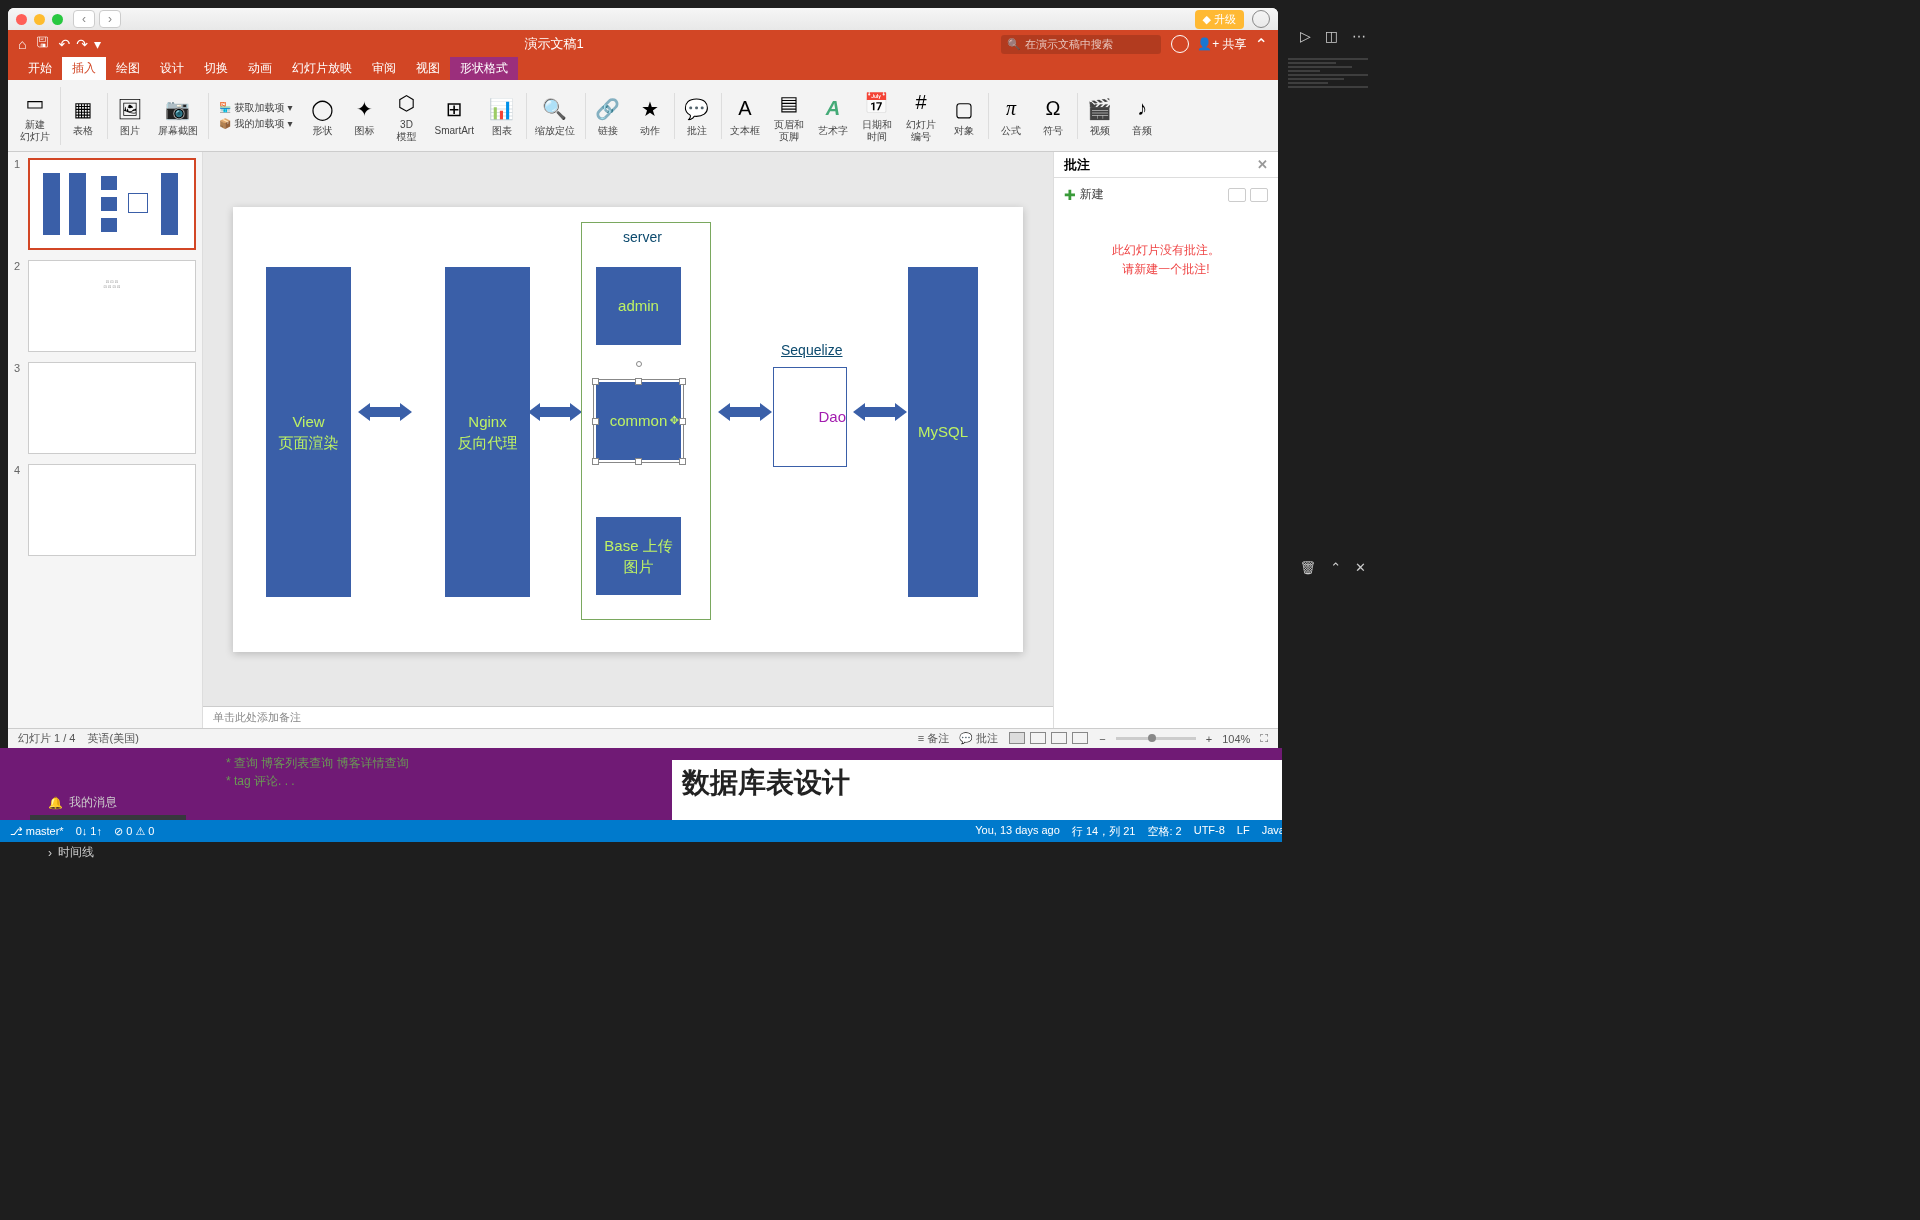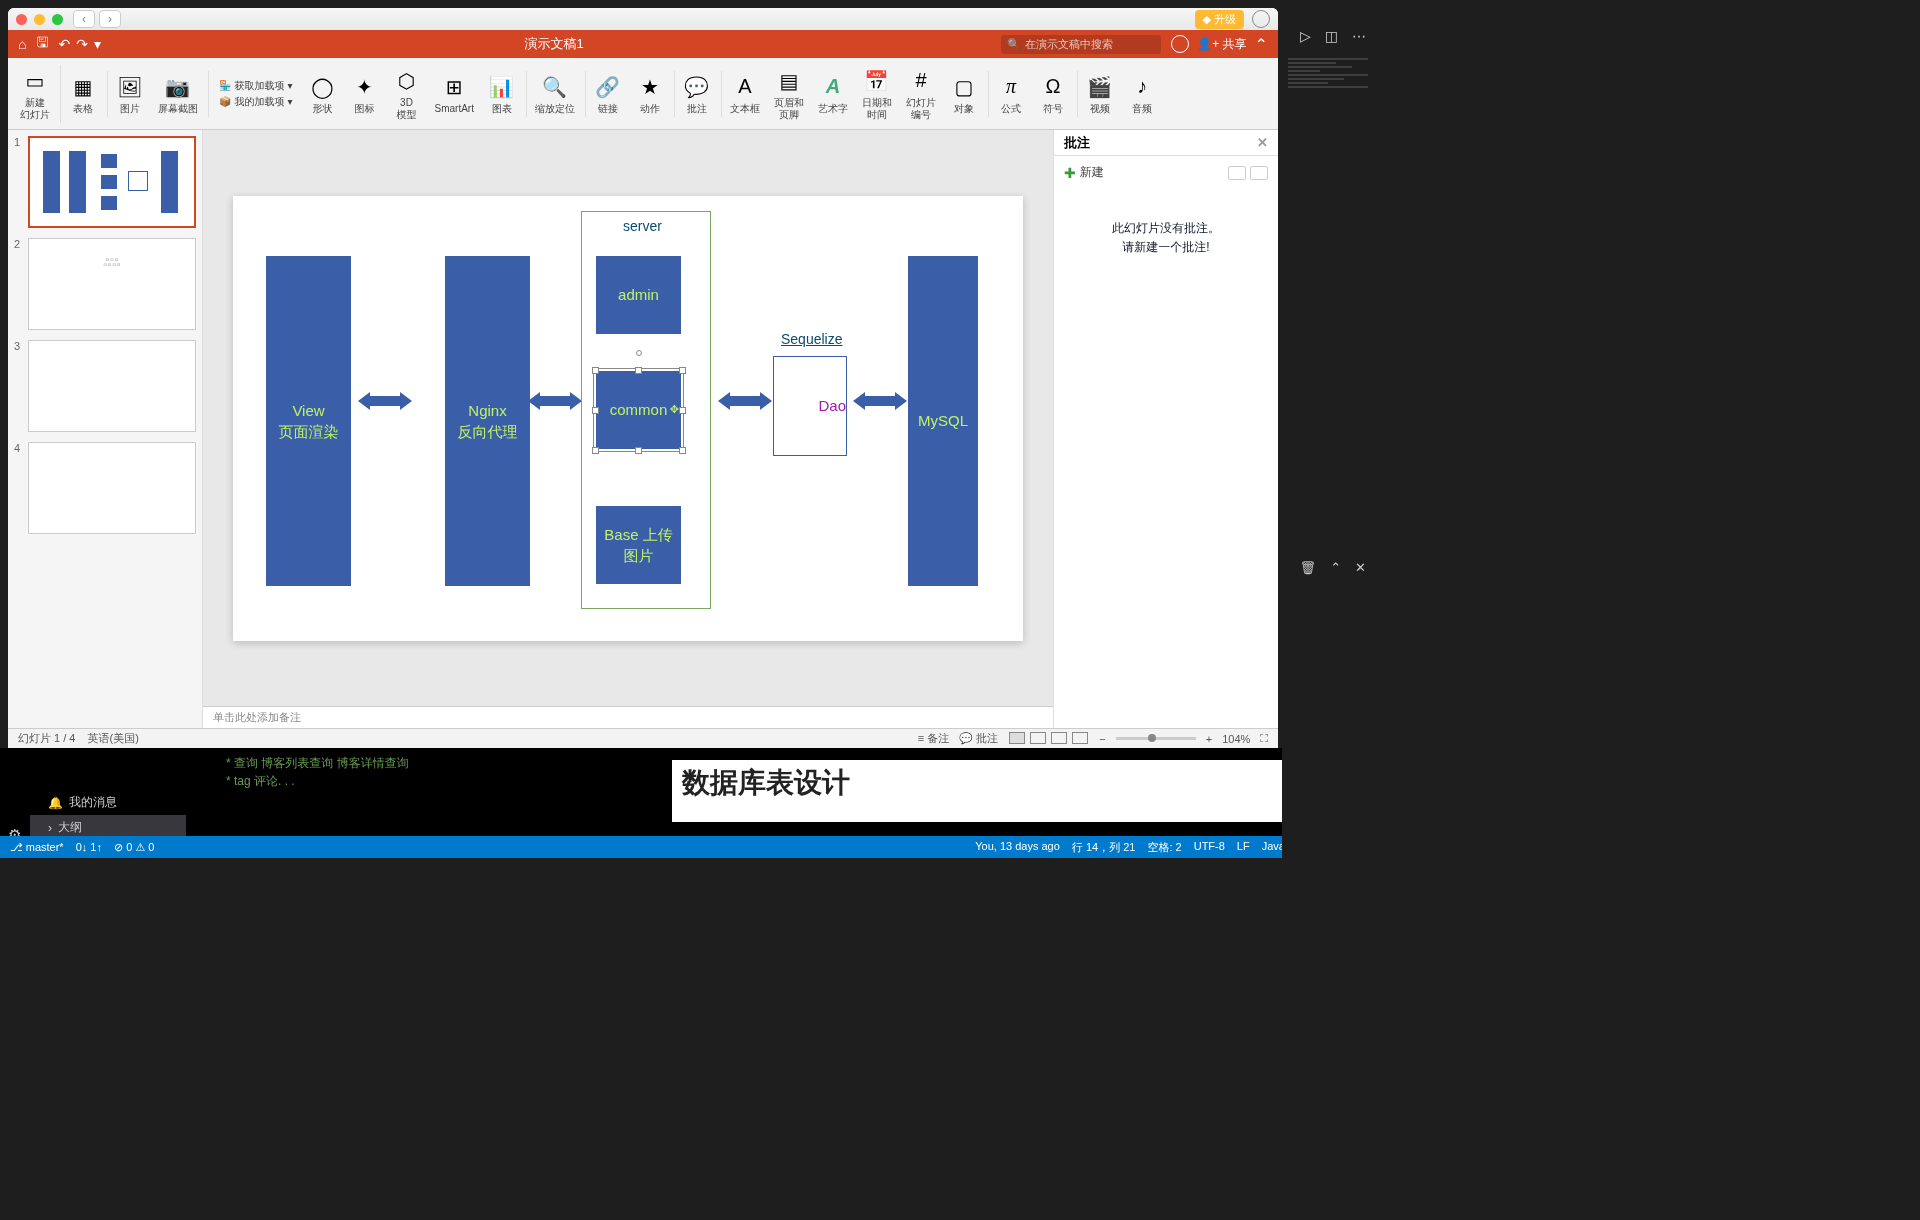--- a/index.html
+++ b/index.html
@@ -73,31 +73,31 @@
 .notes-area { height: 22px; background: #fff; border-top: 1px solid #ccc; padding: 3px 10px; font-size: 11px; color: #888; }
 
 
 .comments-panel { width: 225px; background: #fff; border-left: 1px solid #ddd; display: flex; flex-direction: column; }
 .comments-header { height: 26px; border-bottom: 1px solid #ddd; display: flex; align-items: center; padding: 0 10px; font-size: 13px; font-weight: bold; }
 .comments-header .close { margin-left: auto; color: #999; cursor: pointer; }
 .comments-new { padding: 8px 10px; display: flex; align-items: center; font-size: 12px; color: #444; }
 .comments-new .plus { color: #3a9b3a; font-size: 14px; margin-right: 4px; }
 .comments-nav { margin-left: auto; display: flex; gap: 4px; }
 .comments-nav span { width: 18px; height: 14px; border: 1px solid #ccc; border-radius: 2px; }
-.comments-empty { flex: 1; display: flex; flex-direction: column; align-items: center; padding-top: 30px; font-size: 12px; color: #0f172a; text-align: left; line-height: 1.6; }
+.comments-empty { flex: 1; display: flex; flex-direction: column; align-items: center; padding-top: 30px; font-size: 12px; color: #ef4444; text-align: left; line-height: 1.6; }
 
 
 .status-bar { height: 20px; background: #f3f3f3; border-top: 1px solid #ccc; display: flex; align-items: center; padding: 0 10px; font-size: 11px; color: #555; gap: 12px; }
 .status-bar .right { margin-left: auto; display: flex; align-items: center; gap: 10px; text-align: right; }
 .zoom-slider { width: 80px; height: 3px; background: #ccc; position: relative; }
 .zoom-slider::after { content: ''; position: absolute; width: 8px; height: 8px; background: #888; border-radius: 50%; top: -3px; left: 40%; }
 .view-icons span { display: inline-block; width: 16px; height: 12px; border: 1px solid #888; margin: 0 1px; }
 
 
-.vscode-strip { position: absolute; left: 0; top: 748px; width: 1372px; height: 110px; background: #000000; color: #ccc; font-size: 12px; }
+.vscode-strip { position: absolute; left: 0; top: 748px; width: 1372px; height: 94px; background: #701a75; color: #ccc; font-size: 12px; }
 .vscode-code { position: absolute; left: 186px; top: 0; width: 460px; padding: 6px 40px; font-family: Menlo, monospace; font-size: 12px; color: #6a9955; line-height: 1.5; }
 .vscode-side { position: absolute; left: 30px; top: 42px; width: 156px; }
 .vscode-side-item { padding: 4px 18px; color: #ccc; font-size: 12px; display: flex; align-items: center; gap: 6px; }
 .vscode-heading { position: absolute; left: 672px; top: 12px; font-size: 28px; font-weight: bold; color: #222; background: #fff; padding: 4px 460px 20px 10px; }
 .vscode-status { position: absolute; left: 0; bottom: 0; width: 1372px; height: 22px; background: #007acc; display: flex; align-items: center; padding: 0 10px; font-size: 11px; color: #fff; gap: 12px; }
 .vscode-status .right { margin-left: auto; display: flex; gap: 12px; }
 
 
 .vscode-right { position: absolute; left: 1282px; top: 0; width: 90px; height: 858px; background: #1e1e1e; }
 .vscode-topicons { position: absolute; right: 6px; top: 28px; display: flex; gap: 14px; color: #ccc; font-size: 14px; }
@@ -145,20 +145,32 @@
     <div class="doc-title">演示文稿1</div>
     <div class="search-box">
       <span>🔍</span>
       <span style="margin-left:4px">在演示文稿中搜索</span>
     </div>
     <div class="smile"></div>
     <span class="share-btn">👤+ <span>共享</span></span>
     <span style="margin-left:8px">⌃</span>
   </div>
 
+  <div class="tabs">
+    <div class="tab">开始</div>
+    <div class="tab active">插入</div>
+    <div class="tab">绘图</div>
+    <div class="tab">设计</div>
+    <div class="tab">切换</div>
+    <div class="tab">动画</div>
+    <div class="tab">幻灯片放映</div>
+    <div class="tab">审阅</div>
+    <div class="tab">视图</div>
+    <div class="tab context">形状格式</div>
+  </div>
 
   <div class="ribbon">
     <div class="ribbon-group sep">
         <div class="ribbon-icon">▭</div>
         <div class="ribbon-label" style="white-space:pre">新建
 幻灯片</div>
       </div>
     <div class="ribbon-group sep">
         <div class="ribbon-icon">▦</div>
         <div class="ribbon-label">表格</div>

